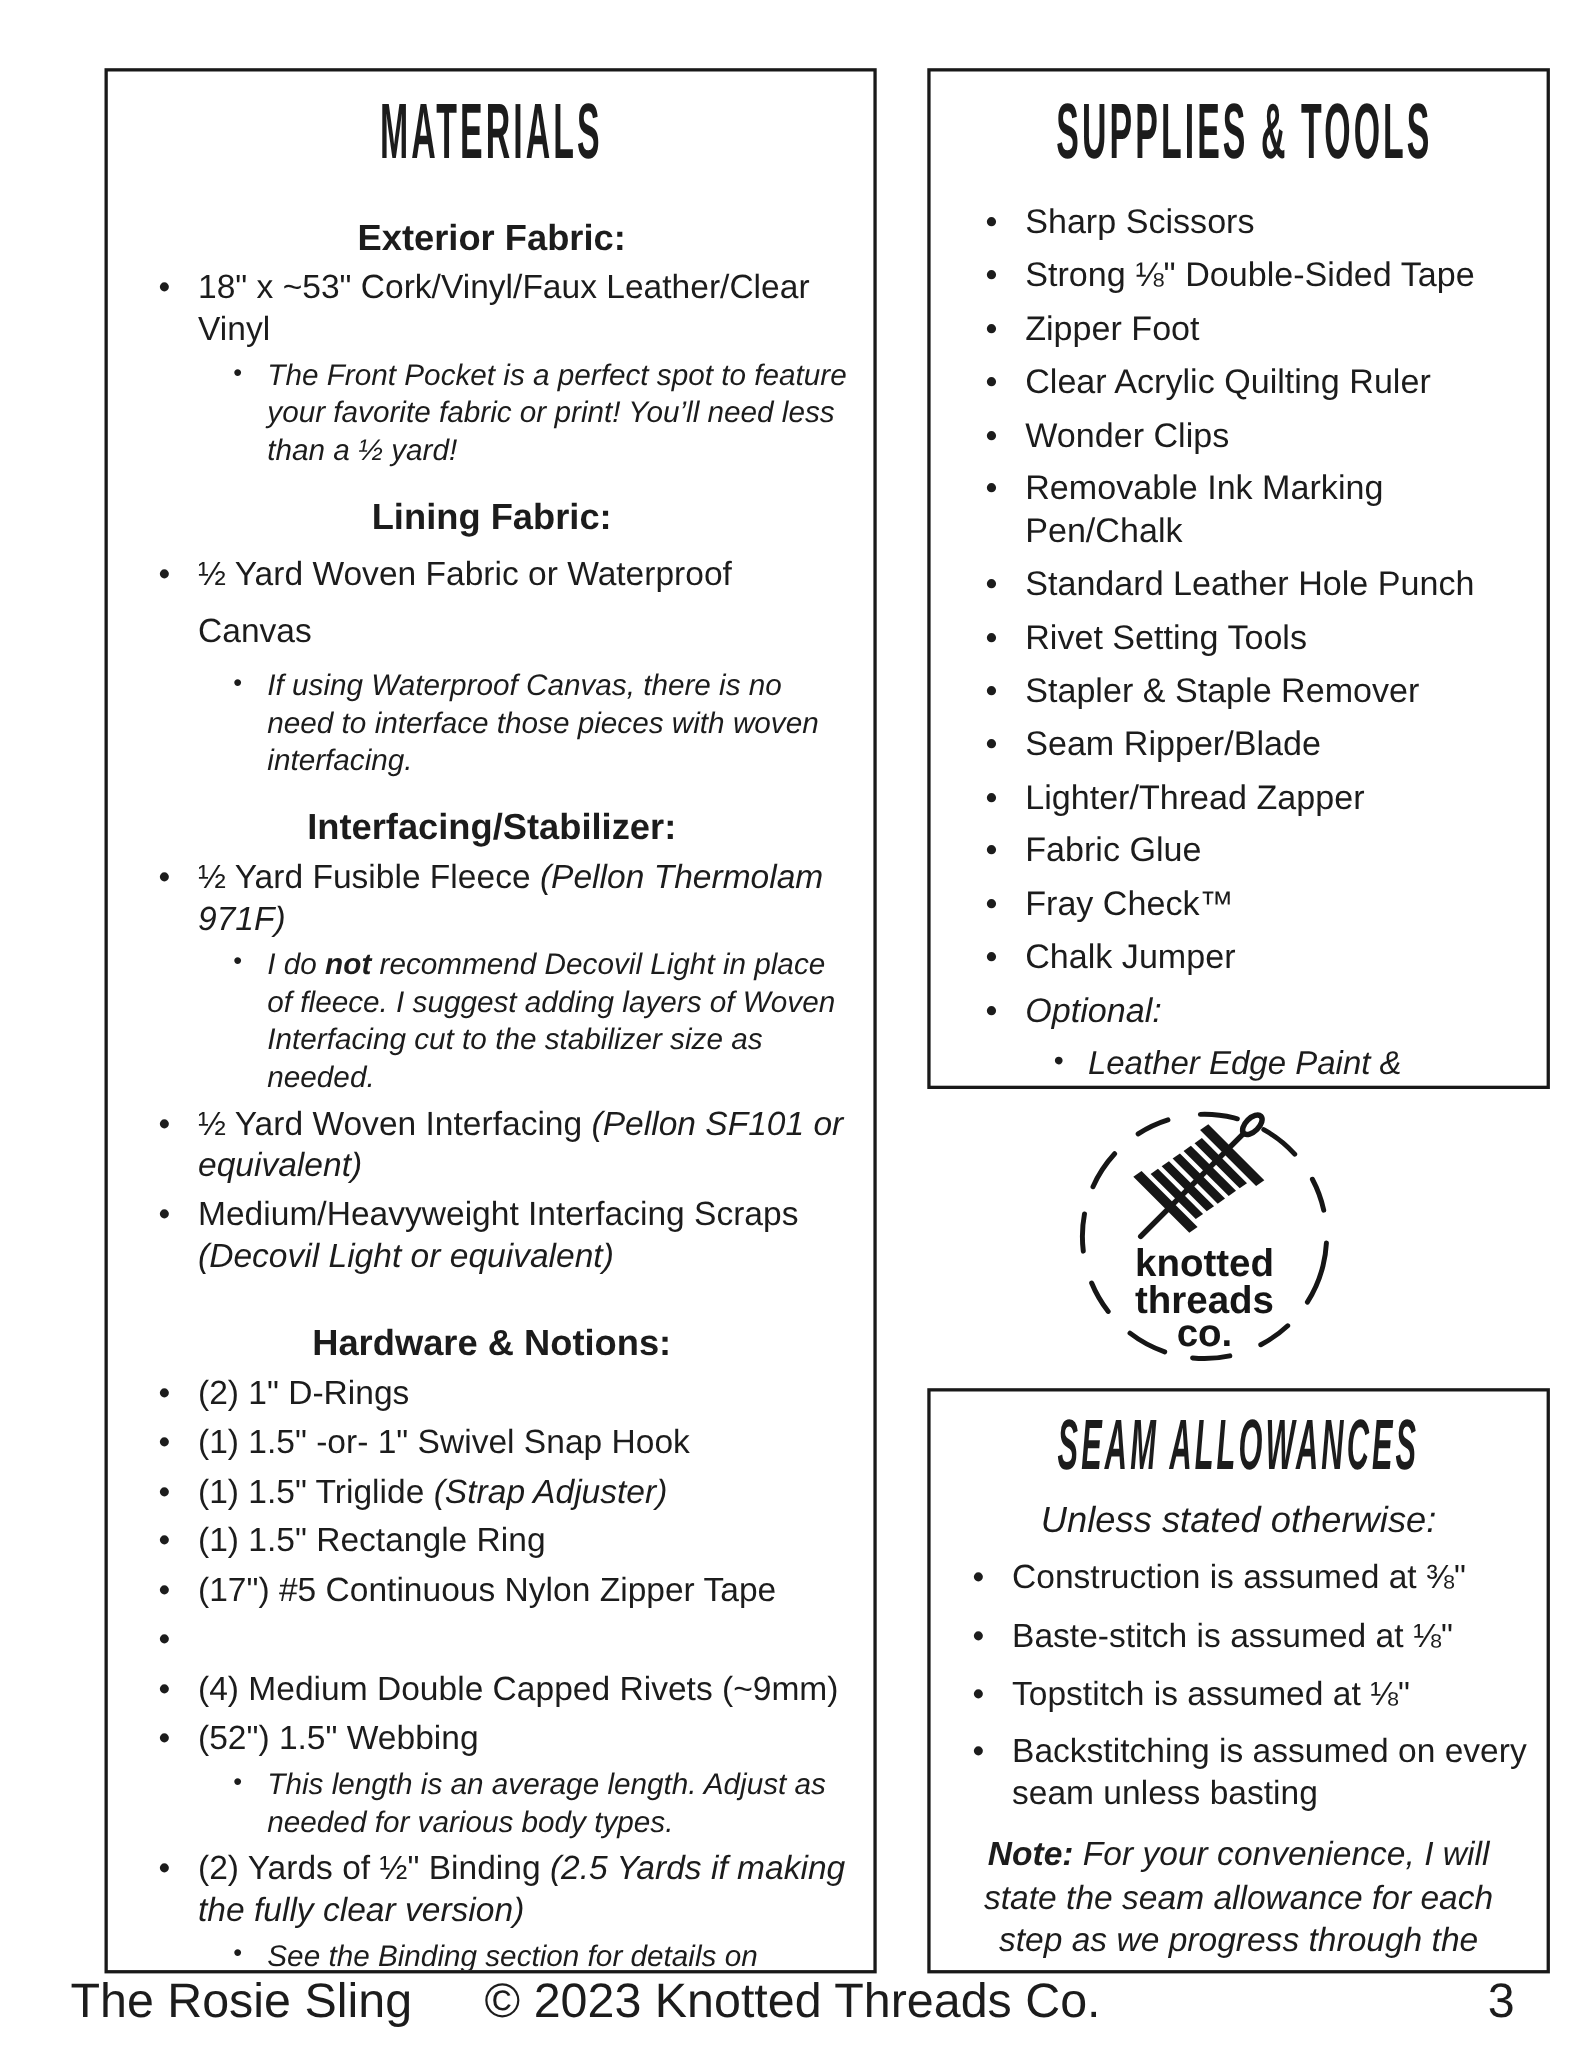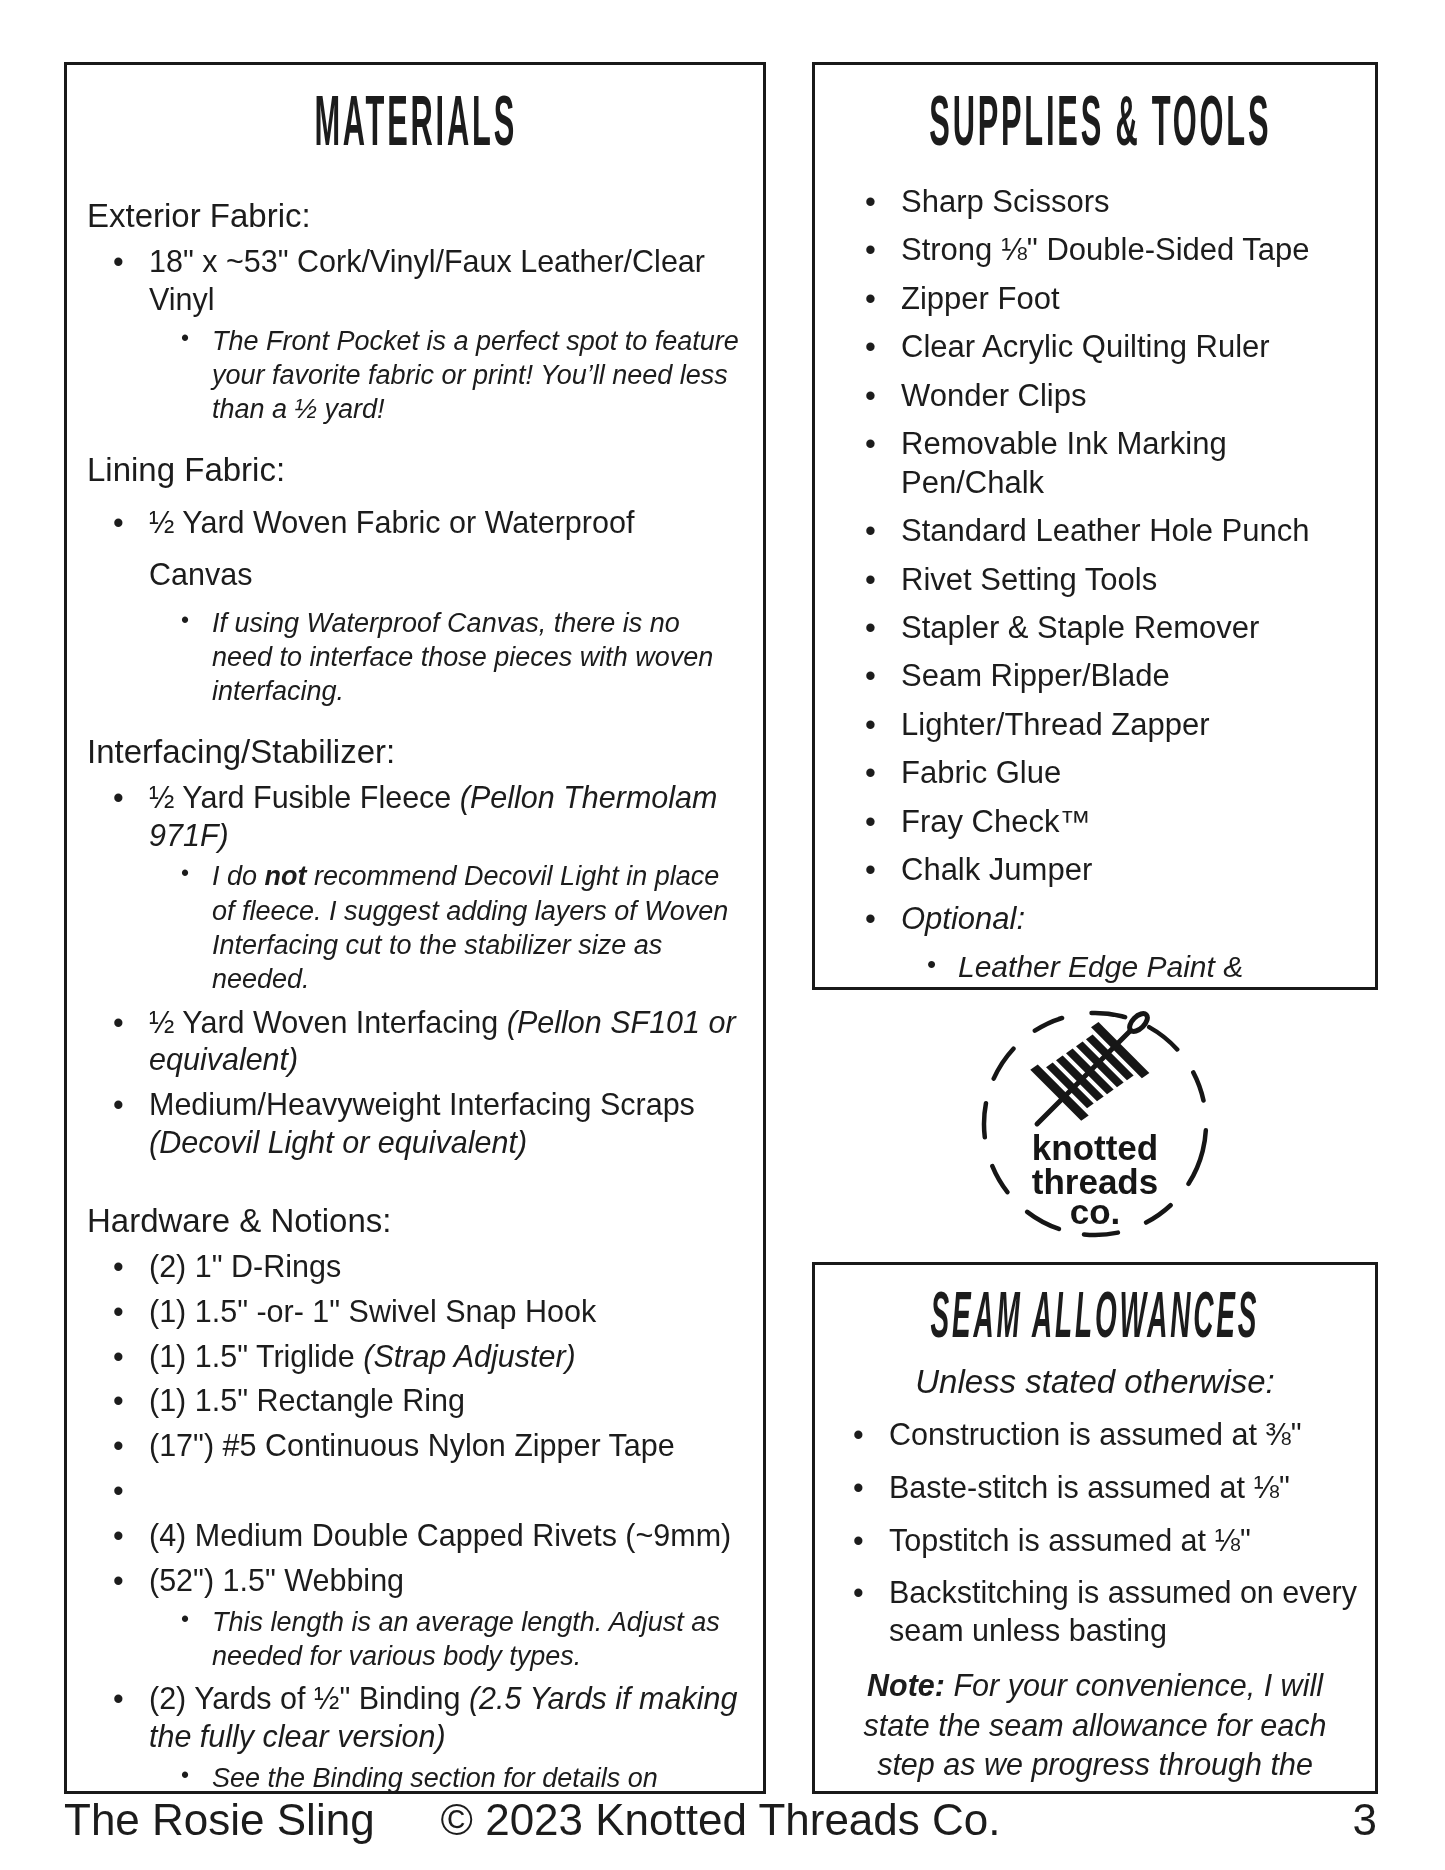--- a/index.html
+++ b/index.html
@@ -1,31 +1,31 @@
 <!DOCTYPE html>
 <html><head>
 <meta charset="utf-8">
 <style>
   html,body{margin:0;padding:0;background:#ffffff;}
   .page{position:relative;width:1445px;height:1870px;background:#ffffff;
         font-family:"Liberation Sans","DejaVu Sans",sans-serif;color:#1c1c1c;overflow:hidden;}
-  .panel{position:absolute;border:3px solid #191919;background:#fff;box-sizing:border-box;overflow:hidden;}
+  .panel{position:absolute;border:3px solid #191919;background:#fff;box-sizing:border-box;overflow:hidden;margin-left:31px;}
   #materials-panel{left:64px;top:62px;width:702px;height:1732px;padding:4px 18px 0 20px;}
   #supplies-panel{left:812px;top:62px;width:566px;height:928px;padding:4px 14px 0 24px;}
   #seam-panel{left:812px;top:1262px;width:566px;height:532px;padding:2px 16px 0 16px;}
 
   .script-title{display:flex;justify-content:center;align-items:center;height:104px;}
   .script-title>span{font-weight:700;font-size:44px;letter-spacing:4px;white-space:nowrap;
         transform:scaleX(0.70) scaleY(1.62);transform-origin:center;}
   #seam-panel .script-title{height:96px;font-style:italic;}
   #seam-panel .script-title>span{font-size:40px;}
 
   .section{margin-top:22px;}
   .section-hardware{margin-top:38px;}
-  .heading{font-weight:400;font-size:33px;line-height:1.25;}
+  .heading{font-weight:700;font-size:33px;line-height:1.25;text-align:center;}
 
   .li{display:flex;margin-top:7px;}
   .lvl1{padding-left:26px;font-size:30.5px;line-height:1.24;}
   .lvl1>.bullet{flex:0 0 36px;}
   .lvl2{padding-left:94px;font-size:27px;line-height:1.27;margin-top:5px;}
   .lvl2>.bullet{flex:0 0 31px;font-size:23px;}
   .loose{line-height:1.7;}
   .li-text{display:inline;}
   .seg-n{font-style:normal;}
   .seg-i{font-style:italic;}

